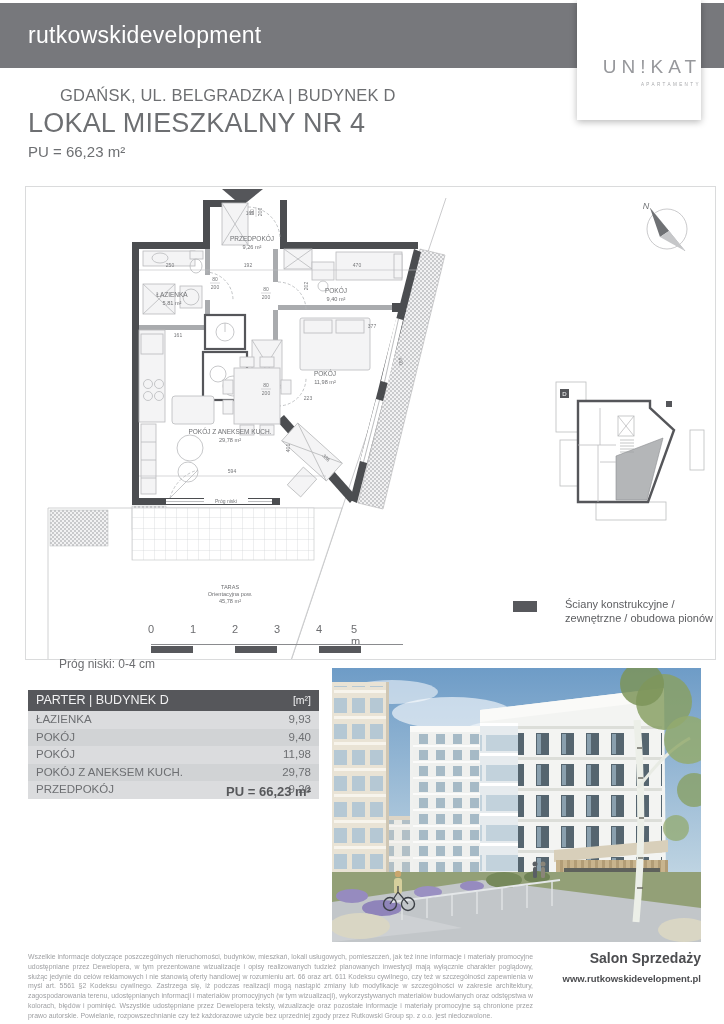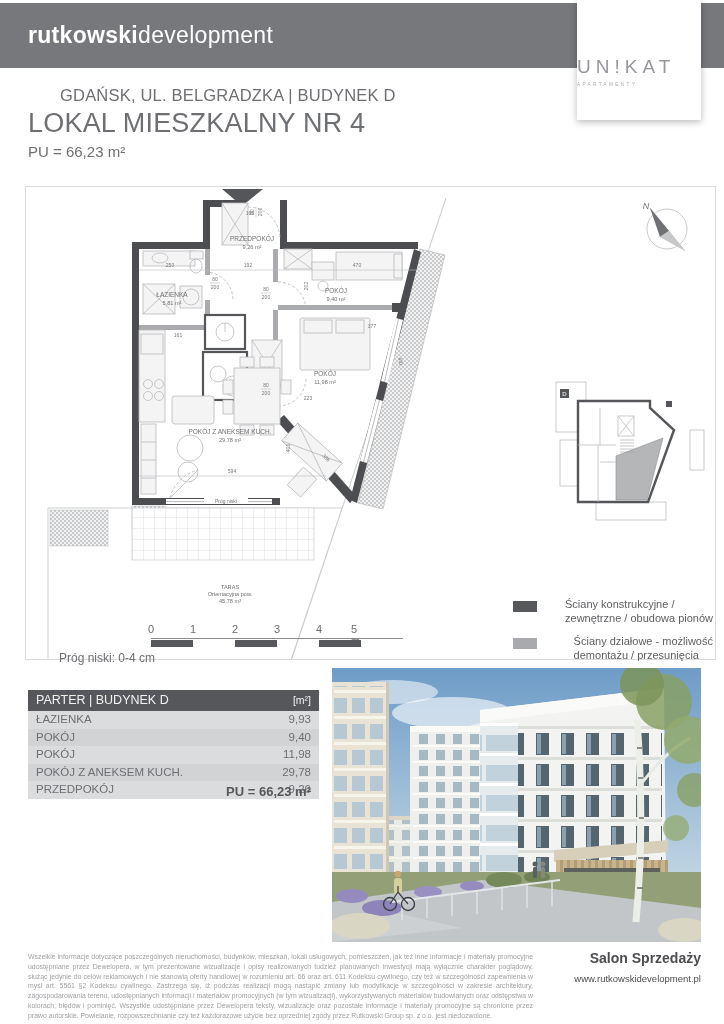--- a/index.html
+++ b/index.html
@@ -2,64 +2,64 @@
 <html><head>
 <meta charset="utf-8">
 <style>
   html,body{margin:0;padding:0;background:#e8e8e8;}
   *{box-sizing:border-box;}
   .page{position:relative;width:724px;height:1024px;background:#fff;margin:0 auto;
         font-family:"Liberation Sans","DejaVu Sans",sans-serif;overflow:hidden;}
   
   .header-bar{position:absolute;left:0;top:3px;width:724px;height:65px;background:#77787c;}
   .logo{position:absolute;left:28px;top:0;height:65px;line-height:65px;color:#fff;font-size:23px;letter-spacing:.3px;}
-  .logo b{font-weight:700;}
+  .logo b{font-weight:400;}
   .logo span{font-weight:300;}
   .brand-card{position:absolute;left:577px;top:0;width:124px;height:120px;background:#fff;
-              box-shadow:0 2px 7px rgba(0,0,0,.28);text-align:left;}
+              box-shadow:0 2px 7px rgba(0,0,0,.28);text-align:right;}
   .brand-logo{margin-top:56px;font-size:19px;font-weight:300;letter-spacing:5px;color:#97989c;}
   .brand-sub{margin-top:4px;font-size:4.6px;letter-spacing:2.4px;color:#a9aaad;}
   
   .title-block{position:absolute;left:28px;top:86px;color:#6d6f72;}
   .t-loc{font-size:16.5px;letter-spacing:.2px;margin-left:32px;}
   .t-main{font-size:27px;margin-top:3px;letter-spacing:.2px;}
   .t-pu{font-size:15px;margin-top:4px;}
   
   .plan-box{position:absolute;left:25px;top:186px;width:691px;height:474px;border:1px solid #dadbdc;}
   .plan-svg{position:absolute;left:0;top:0;}
   .legend{position:absolute;left:487px;top:410px;width:200px;font-size:11px;color:#5d5e61;line-height:1.3;}
   .leg-row{display:flex;margin-bottom:8px;justify-content:space-between;}
   .leg-sw{width:24px;height:11px;margin:4px 9px 0 0;flex:0 0 auto;}
   .sw-dark{background:#57585c;}
   .sw-light{background:#a8aaad;}
   .scalebar{position:absolute;left:125px;top:436px;width:216px;height:24px;}
   .sb-labels{position:relative;height:13px;font-size:11px;color:#6c6d70;}
   .sb-labels span{position:absolute;top:0;}
-  .sb-bar{position:relative;margin-top:2px;height:8px;border-top:1px solid #8a8b8e;width:252px;}
+  .sb-bar{position:relative;margin-top:8px;height:8px;border-top:1px solid #8a8b8e;width:252px;}
   .sb-seg{position:absolute;top:1px;height:7px;width:42px;background:#57585c;}
   .sb-note{position:absolute;left:-92px;top:12px;width:90px;text-align:left;font-size:12px;color:#6c6d70;white-space:nowrap;}
   
   .area-table{position:absolute;left:28px;top:690px;width:291px;font-size:11.5px;color:#6d6f72;}
   .tbl-head{display:flex;justify-content:space-between;background:#56575b;color:#f2f2f3;
             height:21px;line-height:21px;padding:0 8px;font-size:12.5px;}
   .tbl-head .unit{font-size:10.5px;}
   .tbl-row{display:flex;justify-content:space-between;height:17.5px;line-height:17.5px;padding:0 8px;}
   .row-a{background:#dbdcde;}
   .row-b{background:#d1d3d5;}
   .tbl-total{position:absolute;left:28px;top:784px;width:283px;text-align:right;
              font-size:13px;font-weight:700;color:#57585b;}
   
   .photo{position:absolute;left:332px;top:668px;width:369px;height:274px;}
   
   .foot-legal{position:absolute;left:28px;top:952px;width:505px;font-size:6.9px;line-height:1.42;
               color:#9fa0a3;text-align:justify;}
   .foot-office{position:absolute;right:23px;top:950px;text-align:right;}
   .fo-title{font-size:14px;font-weight:700;color:#4c4d50;}
   .fo-addr{margin-top:9px;font-size:10px;color:#86878a;line-height:1.35;}
-  .fo-web{margin-top:7px;font-size:9.5px;font-weight:400;color:#4c4d50;text-decoration:none;display:block;text-align:right;}
+  .fo-web{margin-top:7px;font-size:9.5px;font-weight:700;color:#4c4d50;text-decoration:none;display:block;text-align:right;}
   
   text{font-family:"Liberation Sans","DejaVu Sans",sans-serif;}
   .rlab{fill:#6f7073;font-size:6.5px;text-anchor:middle;}
   .rarea{fill:#6f7073;font-size:5.6px;text-anchor:middle;}
   .dim{fill:#77787b;font-size:5px;text-anchor:middle;}
   .wall{fill:#4b4d50;}
   .part{fill:#a9abae;}
   .furn{fill:#f4f4f5;stroke:#b9babc;stroke-width:.8;}
   .furnln{stroke:#b9babc;stroke-width:.8;fill:none;}
   .doorarc{stroke:#b3b5b7;stroke-width:.8;fill:none;stroke-dasharray:3 2;}
@@ -326,25 +326,20 @@
         <rect x="666" y="401" width="6" height="6" fill="#55565a"></rect>
       </g>
     </svg>
 
     <div class="legend">
       <div class="leg-row">
         <span class="leg-sw sw-dark"></span>
         <span><span>Ściany konstrukcyjne /</span><br>
         <span>zewnętrzne / obudowa pionów</span></span>
       </div>
-      <div class="leg-row">
-        <span class="leg-sw sw-light"></span>
-        <span><span>Ściany działowe - możliwość</span><br>
-        <span>demontażu / przesunięcia</span></span>
-      </div>
     </div>
 
     <div class="scalebar">
       <div class="sb-labels">
         <span style="left:-3px">0</span>
         <span style="left:39px">1</span>
         <span style="left:81px">2</span>
         <span style="left:123px">3</span>
         <span style="left:165px">4</span>
         <span style="left:200px">5 m</span>

